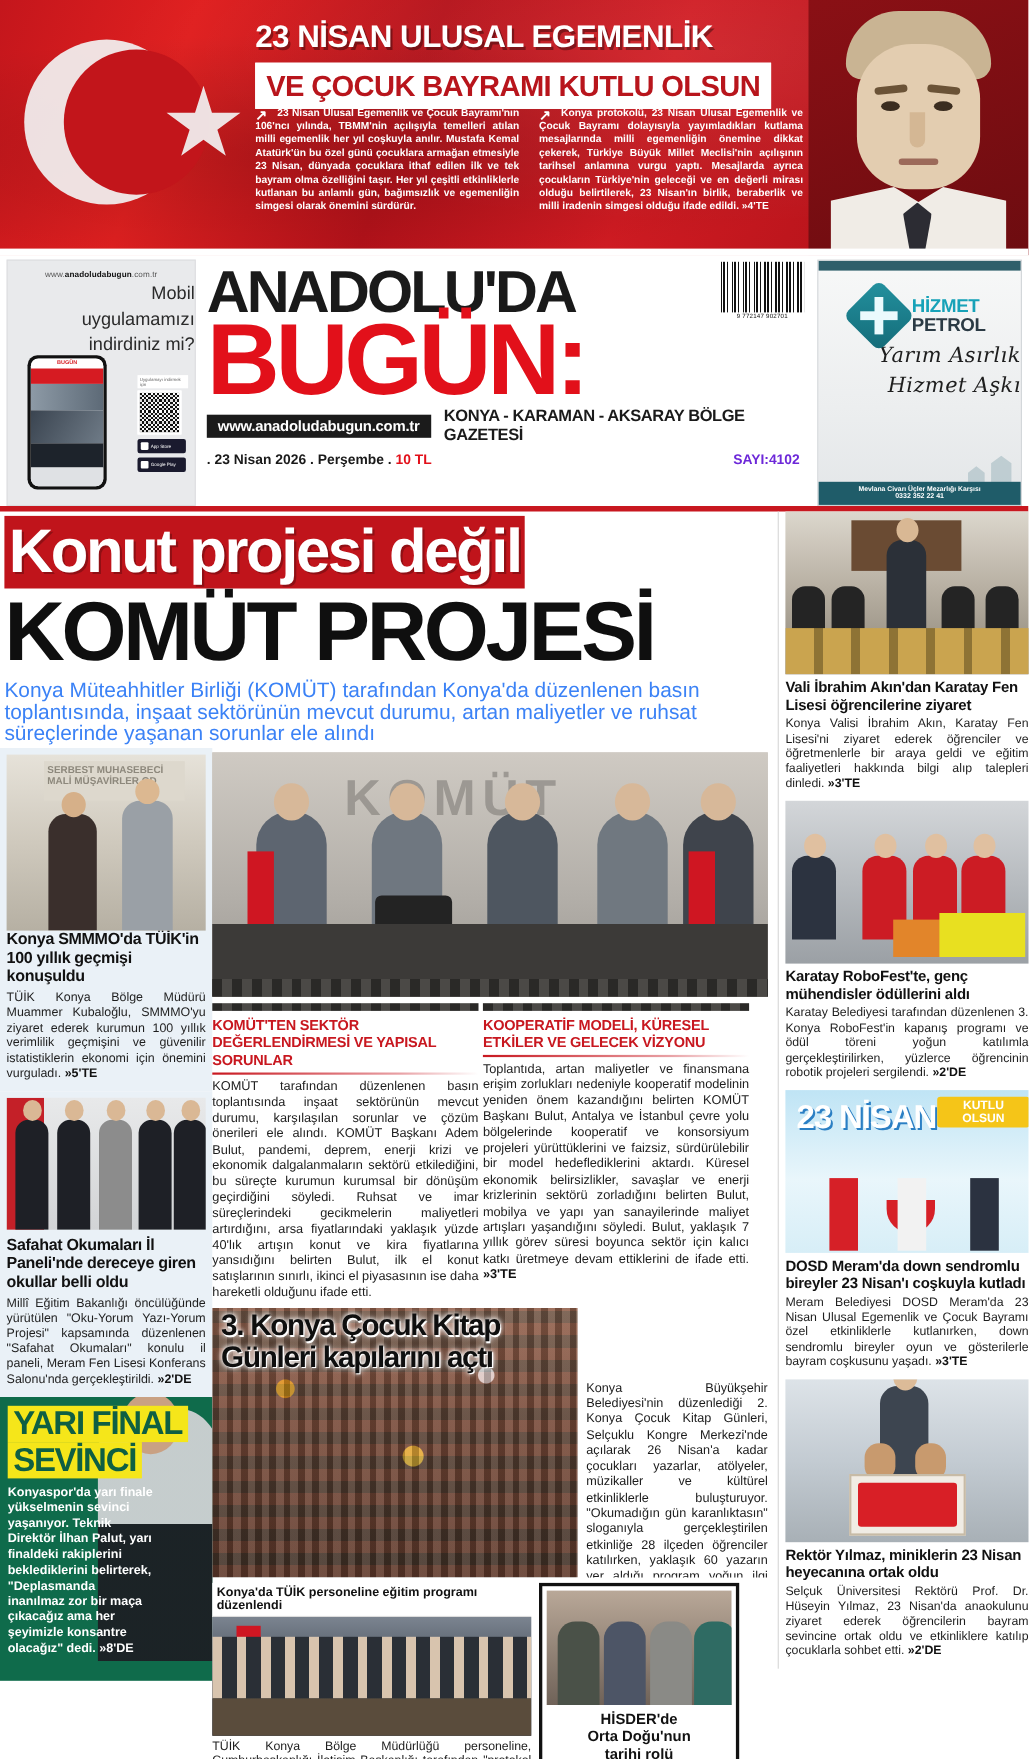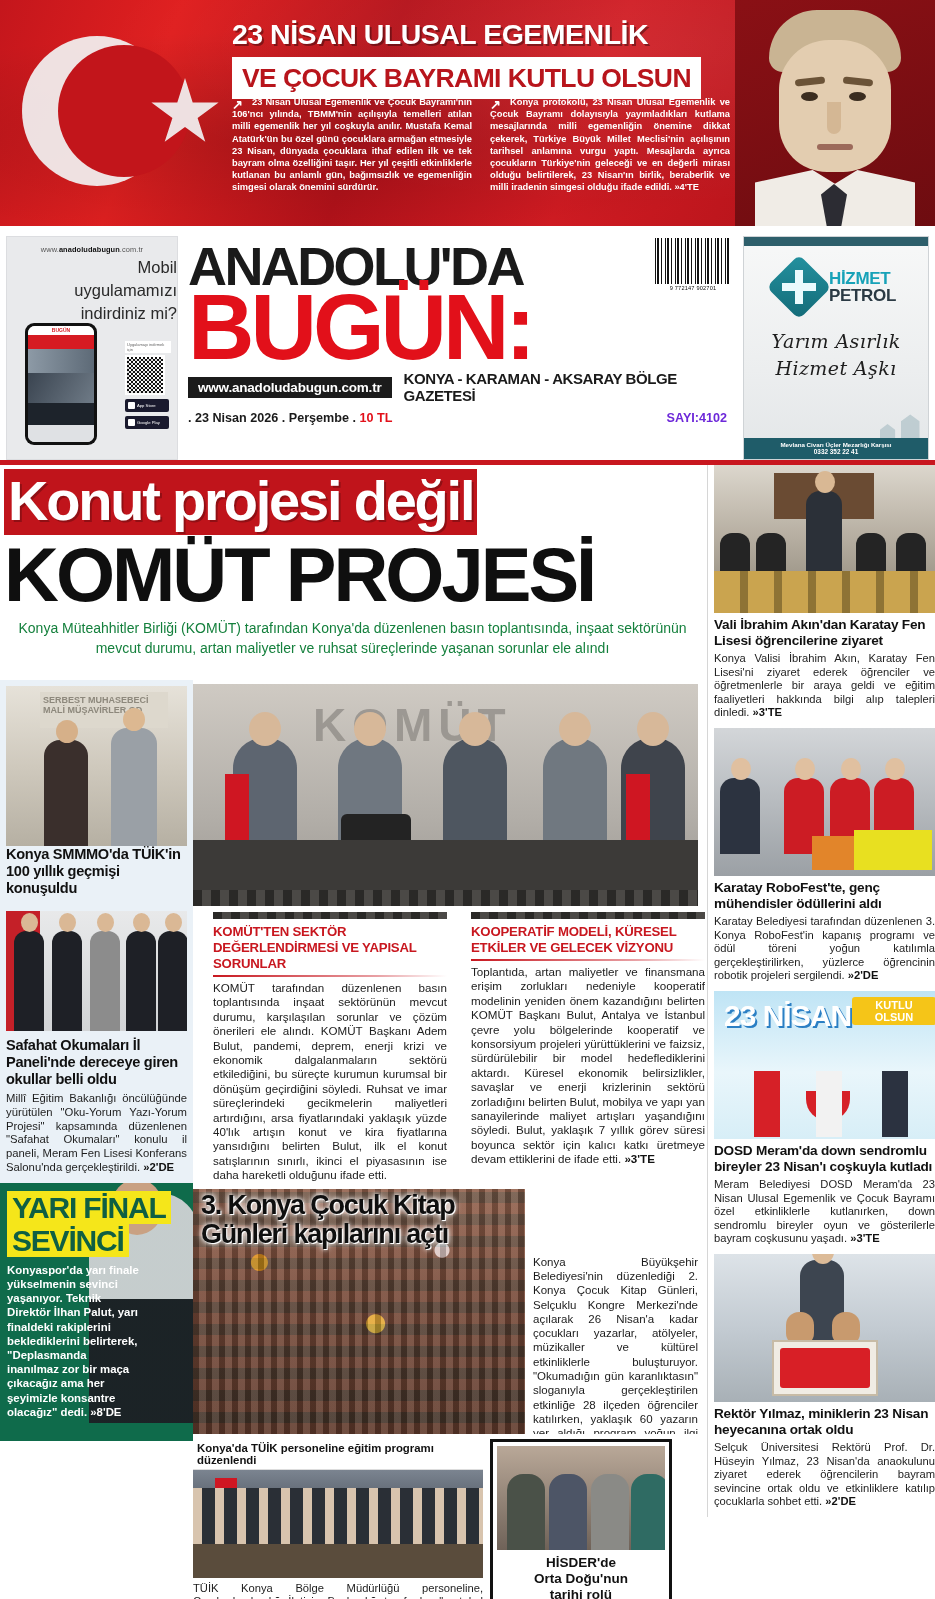--- a/index.html
+++ b/index.html
@@ -138,21 +138,21 @@
     overflow:hidden;
   }
   .ad-top { height:9px; background:#2e5f6b; }
   .ad-logo { display:flex; align-items:center; justify-content:center; margin-top:18px; gap:7px;}
   .ad-diamond { width:46px; height:46px; background:linear-gradient(135deg,#23919f,#146b78); transform:rotate(45deg); border-radius:7px; position:relative;}
   .ad-diamond:before { content:''; position:absolute; left:19px; top:6px; width:8px; height:34px; background:#eafafd; transform:rotate(-45deg);}
   .ad-diamond:after { content:''; position:absolute; left:6px; top:19px; width:34px; height:8px; background:#eafafd; transform:rotate(-45deg);}
   .ad-name { line-height:17px; }
   .ad-name .h { font-size:17px; font-weight:800; color:#17a2b8; letter-spacing:-.3px;}
   .ad-name .p { font-size:17px; font-weight:800; color:#2b3a44; letter-spacing:-.3px;}
-  .ad-script { text-align:center; margin-top:18px; font-family:"DejaVu Serif", serif; font-style:italic; color:#1e1e1e;}
+  .ad-script { text-align:right; font-family:"DejaVu Serif", serif; font-style:italic; color:#1e1e1e;}
   .ad-script div { font-size:19px; line-height:27px; letter-spacing:.4px;}
   .ad-bottom { position:absolute; left:0; bottom:0; width:100%; background:#1f5c69; color:#fff; text-align:center; padding:3px 0 4px;}
   .ad-bottom .a1 { font-size:6.2px; font-weight:700; }
   .ad-bottom .a2 { font-size:6.4px; font-weight:800; }
   .ad-mosque { position:absolute; right:6px; bottom:14px; width:42px; height:34px; opacity:.55;
     background:#9fb7bd; clip-path: polygon(0 100%,0 55%,18% 38%,36% 55%,36% 100%, 50% 100%, 50% 30%, 72% 10%, 94% 30%, 94% 100%); }
 
   .rule-red { width:935px; height:5px; background:#c8171f; }
 
   
@@ -165,21 +165,21 @@
   .headline-block { position:absolute; left:0; top:0; width:705px; padding: 4px 4px 0 4px;}
   .hl1 {
     background:#c0141b; color:#fff; font-weight:900; font-size:56px; line-height:60px;
     letter-spacing:-2.2px; padding: 2px 4px 4px 4px; display:inline-block;
     text-shadow: 2px 2px 0 rgba(0,0,0,.25);
   }
   .hl2 {
     color:#0f0f0f; font-weight:900; font-size:76px; line-height:76px; letter-spacing:-3px;
     margin-top:2px;
   }
-  .hl-sub { font-size:14px; line-height:19.5px; color:#15803d; margin-top:6px;text-align:center; }
+  .hl-sub { font-size:19px; line-height:19.5px; color:#3b82f6; margin-top:6px; }
 
   
   .komut-photo { width:505px; height:222px; margin-top:4px; position:relative;
     background: linear-gradient(180deg,#c9c4bd 0%, #b4b0aa 55%, #6e6a66 100%); }
   .kp-wall { position:absolute; inset:0; background:linear-gradient(180deg,#cfcac3,#b2aea8 60%,#9a9691 100%);}
   .kp-logo { position:absolute; left:120px; top:14px; font-size:46px; font-weight:900; color:#8e8a85; letter-spacing:6px; opacity:.75;}
   .kp-table { position:absolute; left:0; bottom:0; width:100%; height:66px; background:#3c3a38;}
   .kp-skirt { position:absolute; left:0; bottom:0; width:100%; height:16px;
     background: repeating-linear-gradient(90deg,#2a2927 0 9px,#4b4946 9px 18px); }
   .kp-person { position:absolute; bottom:60px; width:64px; height:108px; border-radius:30px 30px 6px 6px; }
@@ -188,21 +188,21 @@
   .kp-flagR { position:absolute; right:48px; bottom:60px; width:24px; height:72px; background:#cf1622; }
   .kp-mic { position:absolute; left:148px; bottom:58px; width:70px; height:34px; background:#232323; border-radius:6px;}
   .kp-name { position:absolute; bottom:22px; height:12px; background:#f2f2f2; border:1px solid #bbb;}
 
   
   .sec-title { color:#c8171f; font-weight:800; font-size:13.2px; line-height:16px; letter-spacing:-.2px; }
   .sec-rule { height:2px; background:linear-gradient(90deg,#c8171f,#e8a0a4 70%,#fff); margin:3px 0 4px;}
   .sec-body { font-size:11.6px; line-height:14.4px; color:#202020; text-align:justify; }
   .ref { font-weight:800; color:#111; }
 
-  .two-cols { display:flex; gap:24px; margin-top:6px;padding-left:20px; }
+  .two-cols { display:flex; gap:4px; margin-top:6px; }
   .tc { width:242px; }
   .tc .topline { height:7px; background: repeating-linear-gradient(90deg,#2a2927 0 9px,#4b4946 9px 18px); margin-bottom:5px;}
 
   
   .card { background:#eaf1f7; padding:6px 6px 8px; margin-bottom:0; }
   .card-title { font-size:14.6px; font-weight:800; line-height:17px; color:#111; letter-spacing:-.3px;}
   .card-body { font-size:11.3px; line-height:13.8px; color:#1e1e1e; text-align:justify; margin-top:4px;}
   .card-photo { width:100%; height:160px; }
 
   
@@ -421,20 +421,24 @@
 
   <div class="mcol-left" style="top:215px;">
 
     <div class="card">
       <div class="card-photo ph-smmmo">
         <div class="banner2">SERBEST MUHASEBECİ MALİ MÜŞAVİRLER OD</div>
         <div class="m1"></div>
         <div class="m2"></div>
       </div>
       <div class="card-title">Konya SMMMO'da TÜİK'in 100 yıllık geçmişi konuşuldu</div>
+      <div class="card-body">
+        <span>TÜİK Konya Bölge Müdürü Muammer Kubaloğlu, SMMMO'yu ziyaret ederek kurumun 100 yıllık verimlilik geçmişini ve güvenilir istatistiklerin ekonomi için önemini vurguladı.</span>
+        <span class="ref">»5'TE</span>
+      </div>
     </div>
 
     <div class="card">
       <div class="card-photo ph-panel" style="height:120px;">
         <div class="redw"></div>
         <div class="p" style="left:8px;"></div>
         <div class="p" style="left:46px;"></div>
         <div class="p" style="left:84px;background:#8c8c8c;"></div>
         <div class="p" style="left:120px;"></div>
         <div class="p" style="left:152px;"></div>

